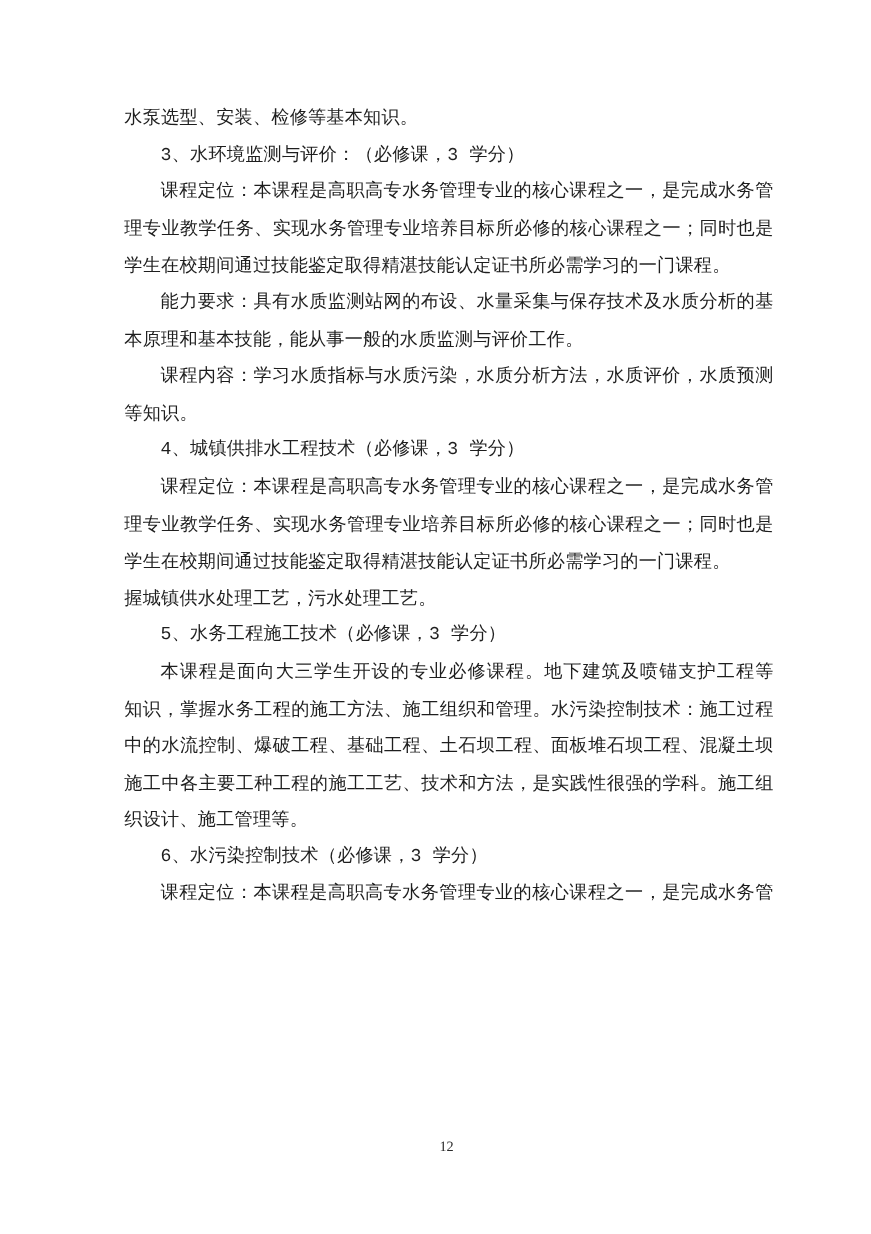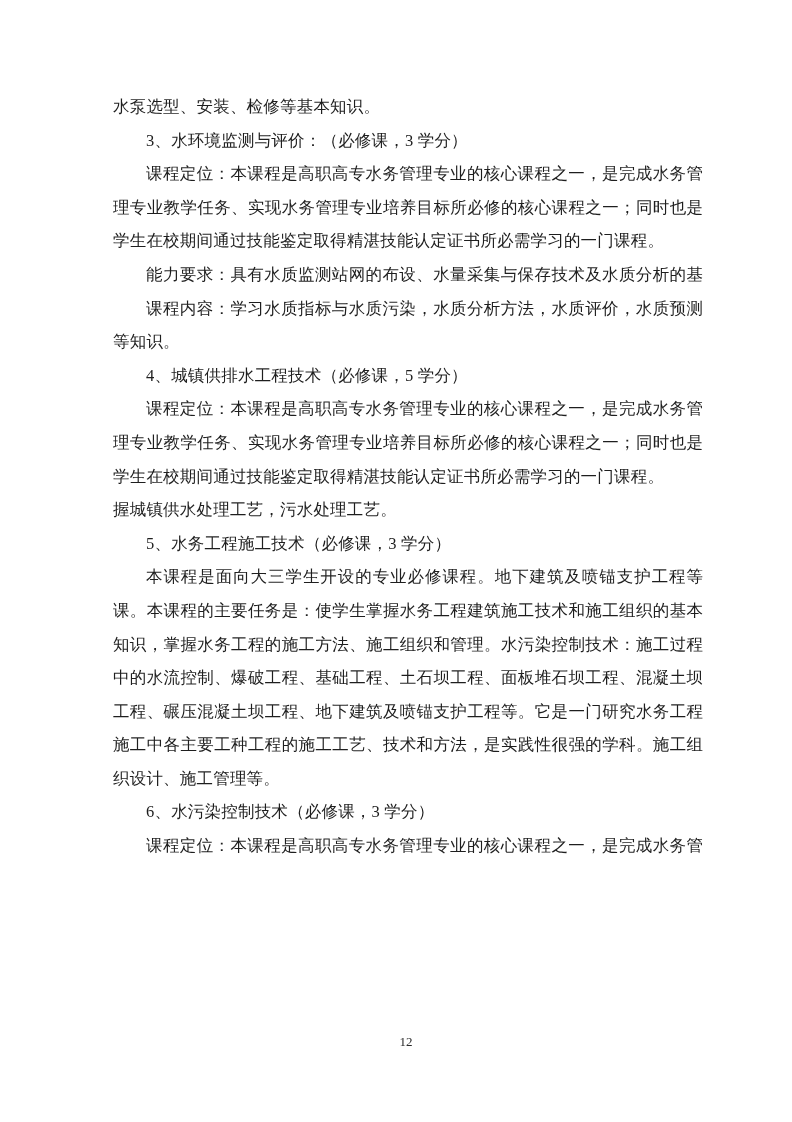--- a/index.html
+++ b/index.html
@@ -32,20 +32,21 @@
       letter-spacing: 0.2px;
     }
     .line.fill {
       white-space: normal;
       text-align: justify;
       text-align-last: justify;
       letter-spacing: 0;
     }
     .line.indent {
       text-indent: 33px;
+      font-family: Liberation Mono, monospace;
     }
     .footer {
       position: absolute;
       left: 0;
       top: 1032px;
       width: 792px;
       text-align: center;
       font-size: 13px;
       line-height: 20px;
       color: #2a2a2a;
@@ -56,32 +57,31 @@
 <body>
 
 <div class="page">
   <div class="body-text">
       <div class="line">水泵选型、安装、检修等基本知识。</div>
       <div class="line indent">3、水环境监测与评价：（必修课，3 学分）</div>
       <div class="line indent fill">课程定位：本课程是高职高专水务管理专业的核心课程之一，是完成水务管</div>
       <div class="line fill">理专业教学任务、实现水务管理专业培养目标所必修的核心课程之一；同时也是</div>
       <div class="line">学生在校期间通过技能鉴定取得精湛技能认定证书所必需学习的一门课程。</div>
       <div class="line indent fill">能力要求：具有水质监测站网的布设、水量采集与保存技术及水质分析的基</div>
+      <div class="line">本原理和基本技能，能从事一般的水质监测与评价工作。</div>
       <div class="line indent fill">课程内容：学习水质指标与水质污染，水质分析方法，水质评价，水质预测</div>
       <div class="line">等知识。</div>
-      <div class="line indent">4、城镇供排水工程技术（必修课，5 学分）</div>
+      <div class="line indent">4、城镇供排水工程技术（必修课，3 学分）</div>
       <div class="line indent fill">课程定位：本课程是高职高专水务管理专业的核心课程之一，是完成水务管</div>
       <div class="line fill">理专业教学任务、实现水务管理专业培养目标所必修的核心课程之一；同时也是</div>
       <div class="line">学生在校期间通过技能鉴定取得精湛技能认定证书所必需学习的一门课程。</div>
       <div class="line">握城镇供水处理工艺，污水处理工艺。</div>
       <div class="line indent">5、水务工程施工技术（必修课，3 学分）</div>
       <div class="line indent fill">本课程是面向大三学生开设的专业必修课程。地下建筑及喷锚支护工程等</div>
-      <div class="line fill">课。本课程的主要任务是：使学生掌握水务工程建筑施工技术和施工组织的基本</div>
       <div class="line fill">知识，掌握水务工程的施工方法、施工组织和管理。水污染控制技术：施工过程</div>
       <div class="line fill">中的水流控制、爆破工程、基础工程、土石坝工程、面板堆石坝工程、混凝土坝</div>
-      <div class="line fill">工程、碾压混凝土坝工程、地下建筑及喷锚支护工程等。它是一门研究水务工程</div>
       <div class="line fill">施工中各主要工种工程的施工工艺、技术和方法，是实践性很强的学科。施工组</div>
       <div class="line">织设计、施工管理等。</div>
       <div class="line indent">6、水污染控制技术（必修课，3 学分）</div>
       <div class="line indent fill">课程定位：本课程是高职高专水务管理专业的核心课程之一，是完成水务管</div>
     </div>
   <div class="footer">12</div>
 </div>
 
 </body></html>

